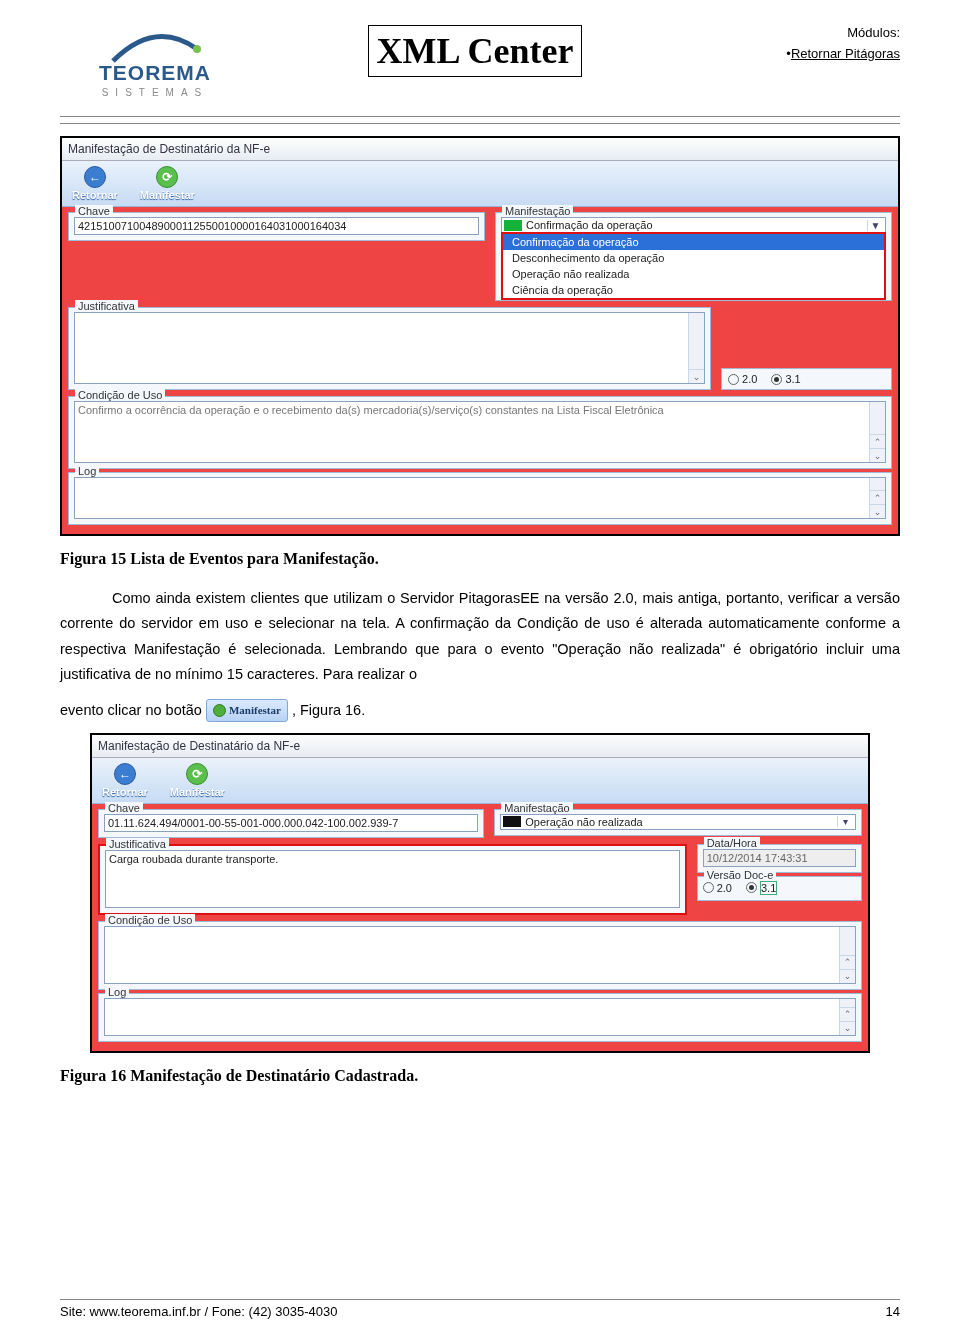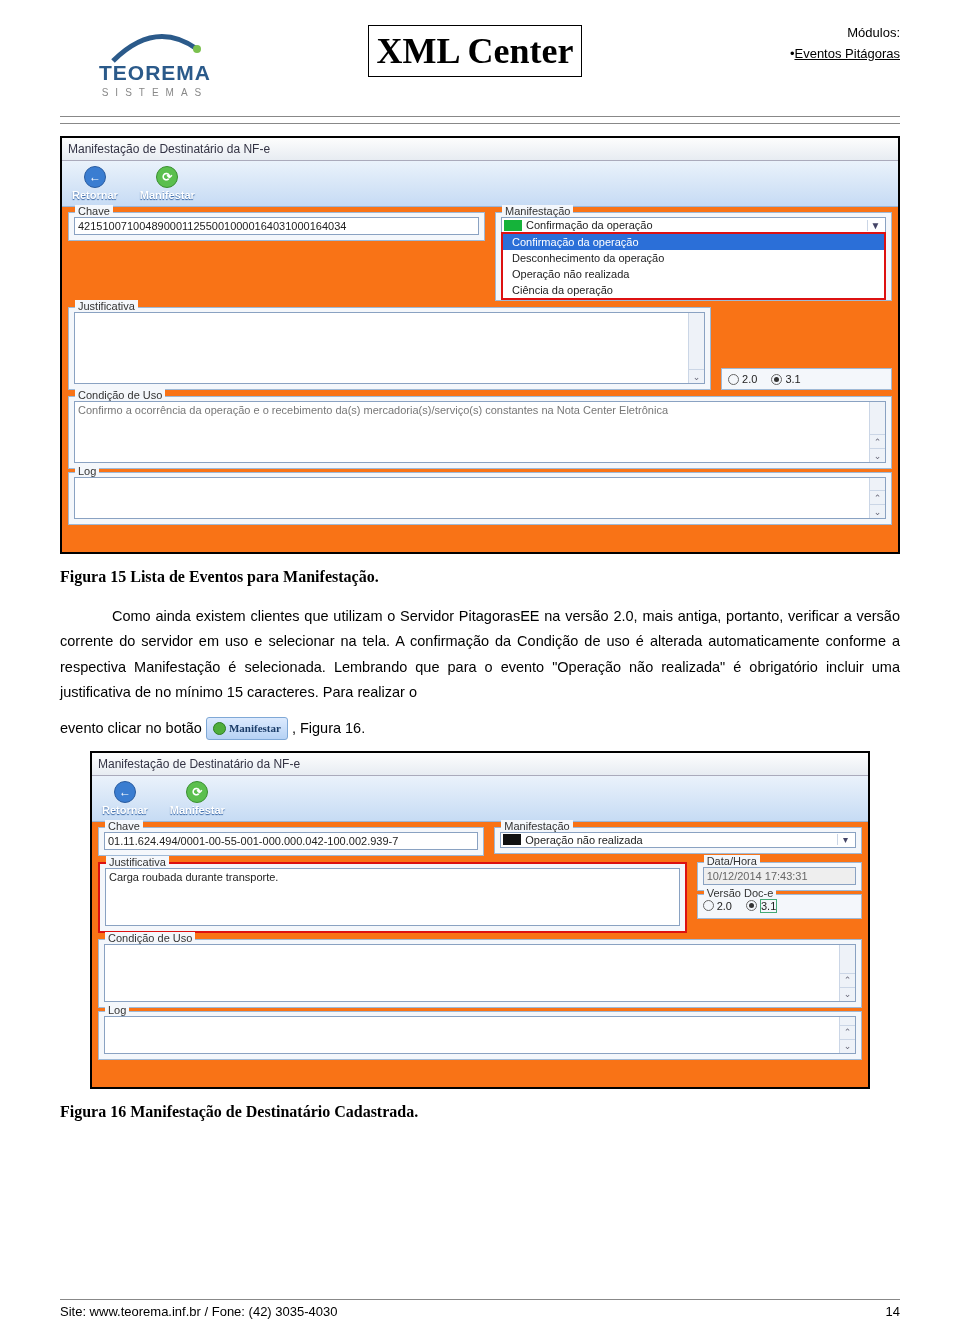--- a/index.html
+++ b/index.html
@@ -46,21 +46,21 @@
     background: linear-gradient(#eaf2fb,#c6dbf4);
     padding: 3px 6px;
     display: flex;
     gap: 14px;
     border-bottom: 1px solid #9bb6d8;
   }
   .tb-btn { display: flex; flex-direction: column; align-items: center; color: #fff; font-weight: bold; font-size: 11px; cursor: pointer; padding: 2px 4px; }
   .tb-btn .tb-icon { width: 22px; height: 22px; background: #3a7dd1; border-radius: 50%; margin-bottom: 1px; border: 1px solid #2a5ca0; display:flex; align-items:center; justify-content:center; color:#fff; font-size:12px;}
   .tb-btn.green .tb-icon { background: #5bbf4e; border-color:#3a8f31; }
   .tb-label { color: #fff; text-shadow: 0 1px 1px #2a5ca0; }
-  .form-body { background: #f97316; padding: 2px 4px 24px 4px; }
+  .form-body { background: #ef4444; padding: 2px 4px 6px 4px; }
   .fieldset { border: 1px solid #9fb9d6; margin: 3px 2px; padding: 4px 5px 5px 5px; position: relative; background: #f4f7fb; }
   .fieldset .legend { position: absolute; top: -8px; left: 6px; background: #f4f7fb; padding: 0 3px; font-size: 11px; color: #333; }
   .row { display: flex; gap: 6px; }
   .col { flex: 1; }
   input.fld, .fld-box {
     width: 100%; border: 1px solid #8aa2c2; background: #fff; font-size: 11px; padding: 2px 3px; color: #222; font-family: Tahoma, Arial;
   }
   .textarea { min-height: 58px; display:block; position:relative; }
   .textarea .scroll-stub { position:absolute; right:0; top:0; bottom:0; width:16px; background:#eef2f8; border-left:1px solid #cbd6e6; display:flex; flex-direction:column; justify-content:flex-end;}
   .textarea .scroll-stub span { height:14px; border-top:1px solid #cbd6e6; display:flex;align-items:center;justify-content:center;font-size:9px;color:#667;}
@@ -104,21 +104,21 @@
           </svg>
       </div>
       <div class="logo-text">TEOREMA</div>
       <div class="logo-text2">SISTEMAS</div>
     </div>
     <div class="title-block">
       <h1>XML Center</h1>
     </div>
     <div class="modules-block">
       <span class="mod-label">Módulos:</span>
-      <div class="mod-item">Eventos Pitágoras</div>
+      <div class="mod-item">Retornar Pitágoras</div>
     </div>
   </div>
   <hr class="hr1">
   <hr class="hr2">
 
   <div class="app-window">
     <div class="win-titlebar">Manifestação de Destinatário da NF-e</div>
     <div class="win-toolbar">
       <div class="tb-btn">
         <span class="tb-icon">←</span>
@@ -188,21 +188,21 @@
                   <span class="radio-dot on"></span>
                   <span>3.1</span>
                 </label>
             </div>
           </div>
         </div>
       </div>
       <div class="fieldset">
         <span class="legend">Condição de Uso</span>
         <div class="fld-box textarea" style="min-height:62px;">
-          <span style="color:#777">Confirmo a ocorrência da operação e o recebimento da(s) mercadoria(s)/serviço(s) constantes na Nota Center Eletrônica</span>
+          <span style="color:#777">Confirmo a ocorrência da operação e o recebimento da(s) mercadoria(s)/serviço(s) constantes na Lista Fiscal Eletrônica</span>
           <div class="scroll-stub">
               <span>⌃</span>
               <span>⌄</span>
             </div>
         </div>
       </div>
       <div class="fieldset">
         <span class="legend">Log</span>
         <div class="fld-box textarea" style="min-height:42px;">
           <div class="scroll-stub">

